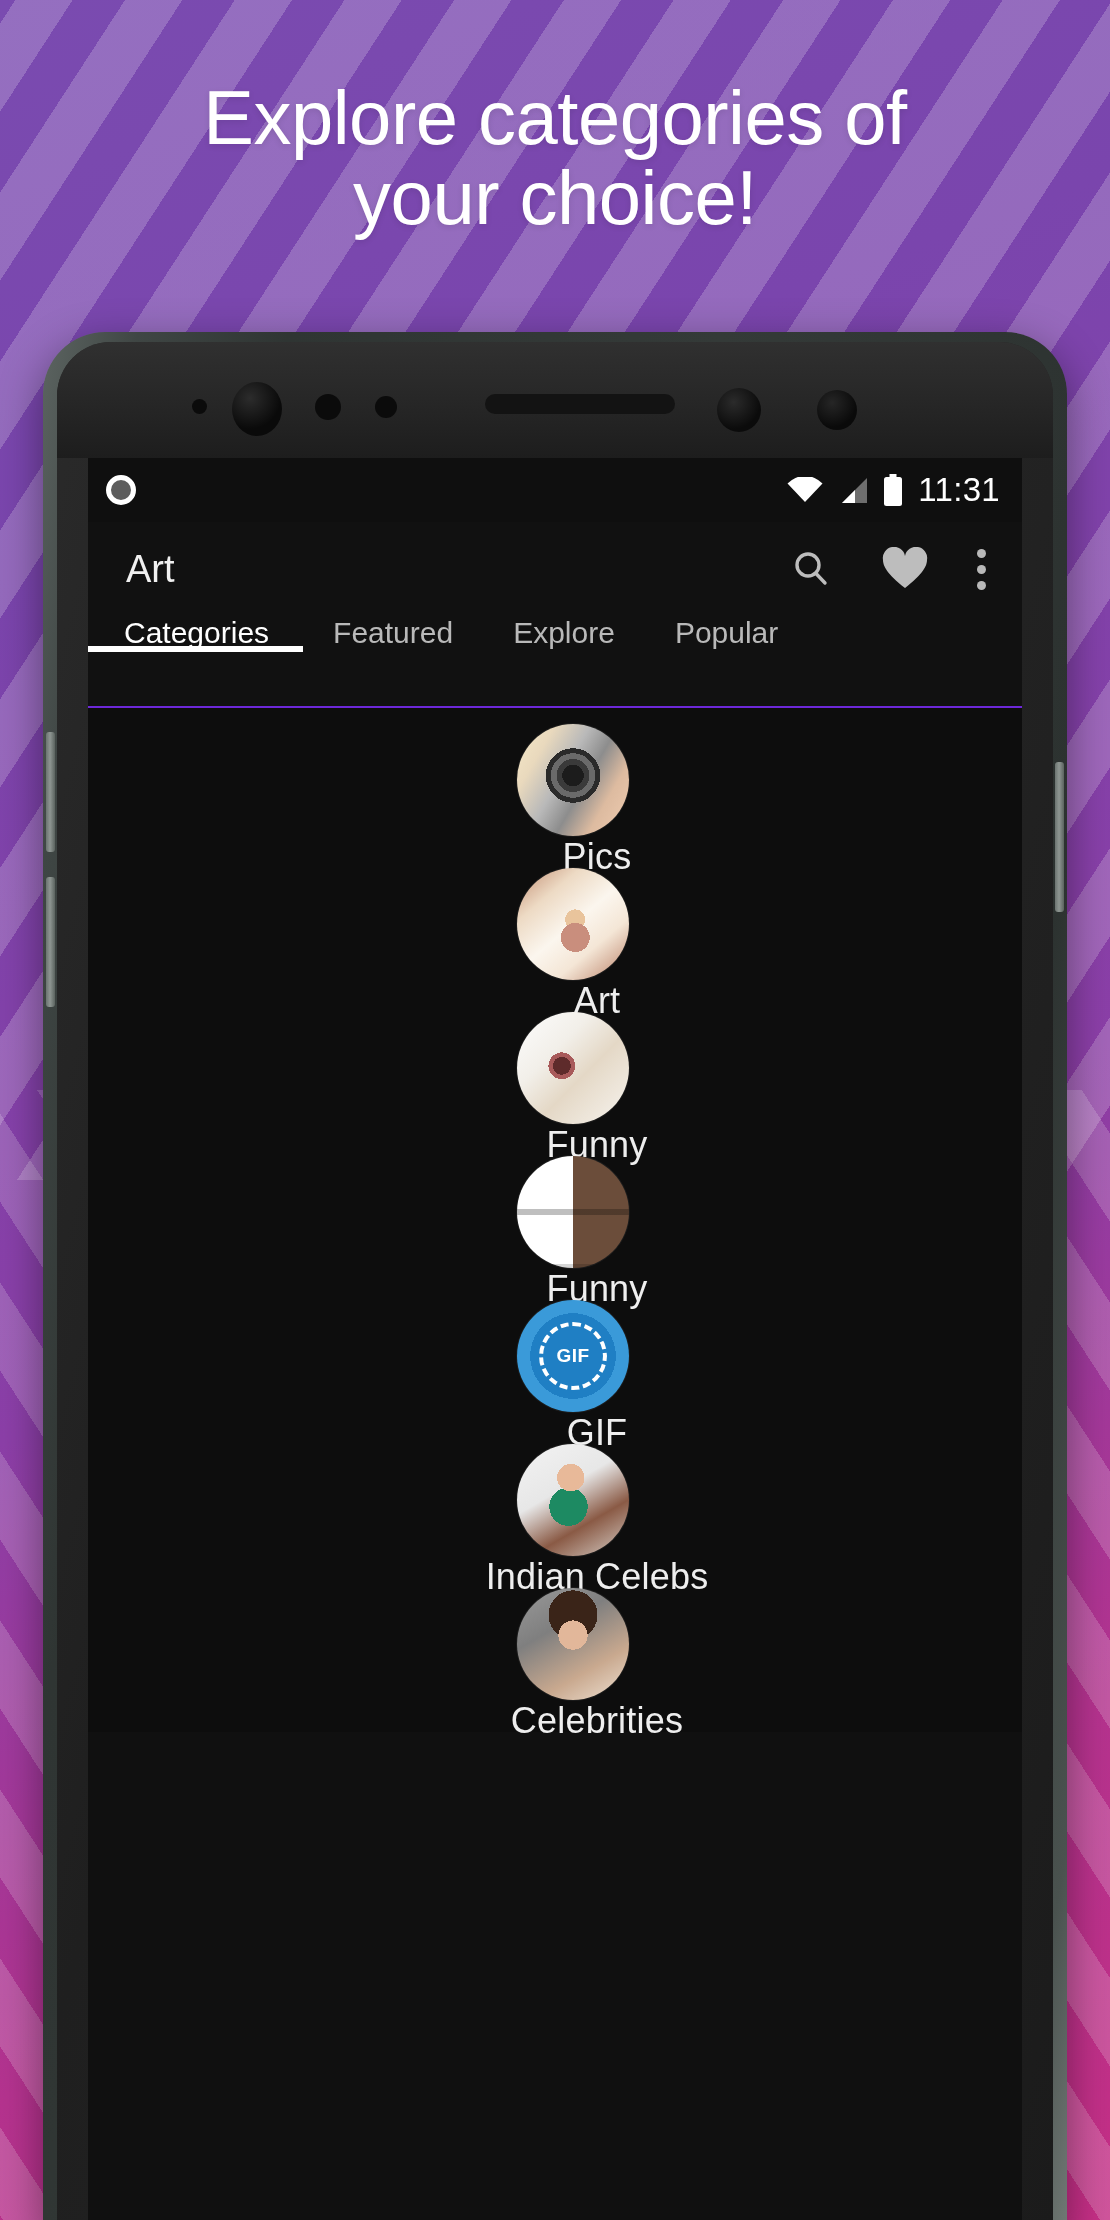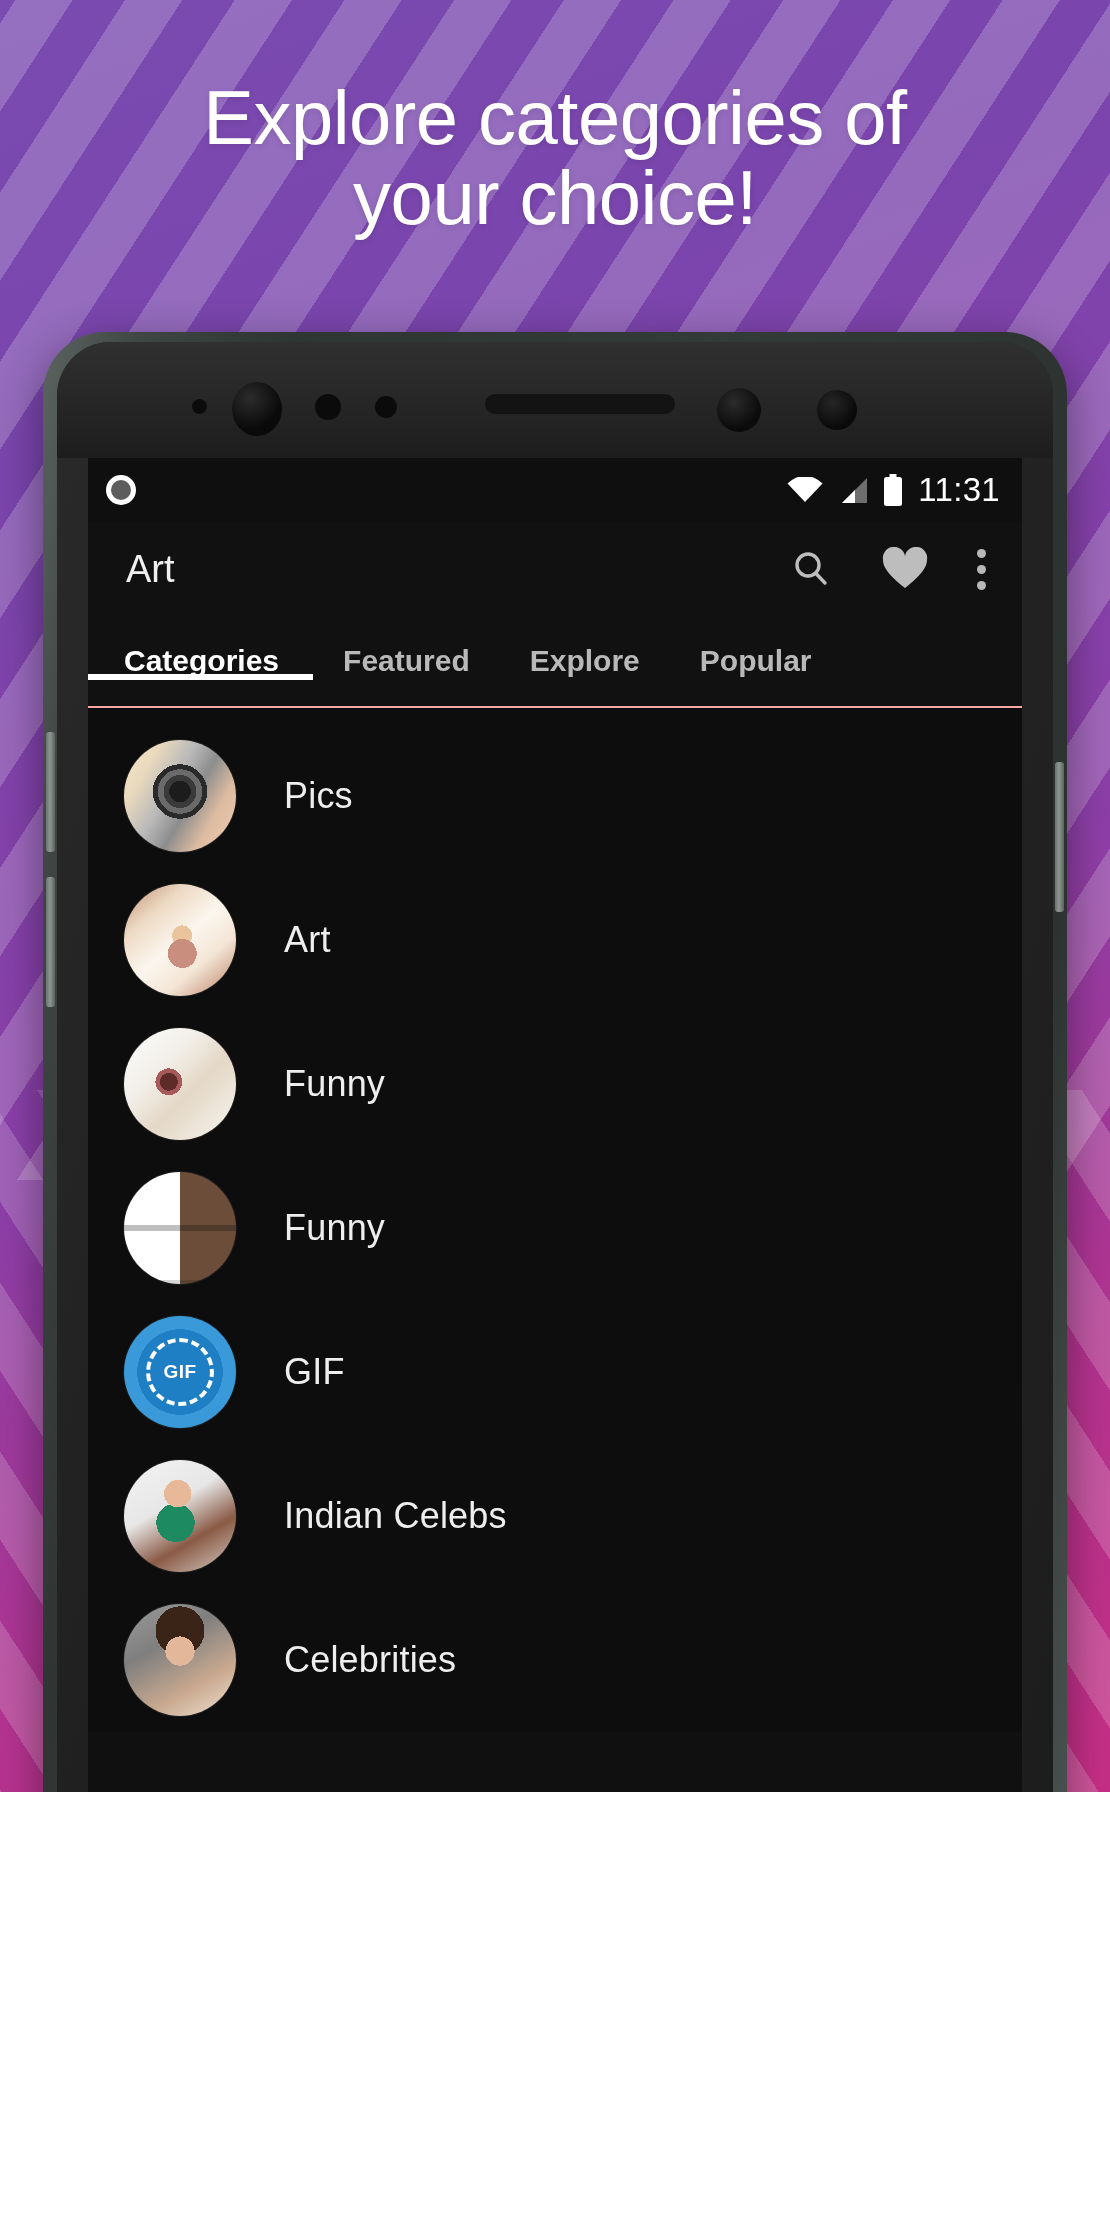--- a/index.html
+++ b/index.html
@@ -5,21 +5,21 @@
   * { margin:0; padding:0; box-sizing:border-box; }
   html, body {
     width:1110px; height:2220px;
     overflow:hidden;
     font-family:"Liberation Sans", sans-serif;
   }
 
   
   #promo-bg {
     position:relative;
-    width:1110px; height:1792px;
+    width:1110px; height:2220px;
     background:linear-gradient(160deg,#7a4bb0 0%,#7a45ad 22%,#8c3fa8 55%,#b5338f 80%,#c62f86 100%);
     overflow:hidden;
   }
   #promo-bg .stripes-top,
   #promo-bg .stripes-bot {
     position:absolute; left:-30%; width:160%;
   }
   #promo-bg .stripes-top {
     top:0; height:1180px;
     background:repeating-linear-gradient(
@@ -145,24 +145,23 @@
   #app-title { color:#f0f0f0; font-size:38px; }
   #app-actions { margin-left:auto; display:flex; align-items:center; gap:48px; padding-right:14px; }
   .act { display:flex; align-items:center; justify-content:center; }
   .dots { display:flex; flex-direction:column; gap:7px; }
   .dots i { display:block; width:9px; height:9px; border-radius:50%; background:#b8b8b8; }
 
   
   #tab-bar {
     position:relative;
     height:92px;
-    display:flex; align-items:center;
+    display:flex; align-items:flex-start;
     background:#111111;
-    border-bottom:2px solid #fca5a5;
-    font-weight:bold;
+    border-bottom:2px solid #6d28d9;
   }
   .tab {
     flex:0 0 auto;
     display:flex; align-items:center; justify-content:center;
     color:#b9b9b9; font-size:30px;
     padding:0 30px;
     position:relative;
   }
   .tab:first-child { padding-left:36px; padding-right:34px; }
   .tab.active { color:#ffffff; }
@@ -174,20 +173,21 @@
 
   
   #cat-list {
     background:#0d0d0d;
     padding-top:16px;
   }
   .cat-row {
     height:144px;
     display:flex; align-items:center;
     padding-left:36px;
+    flex-direction:column;
   }
   .avatar {
     width:112px; height:112px; border-radius:50%;
     flex:0 0 112px;
     overflow:hidden; position:relative;
     background:#efefef;
     box-shadow:0 0 0 1px rgba(255,255,255,0.06);
   }
   .cat-label {
     margin-left:48px;

